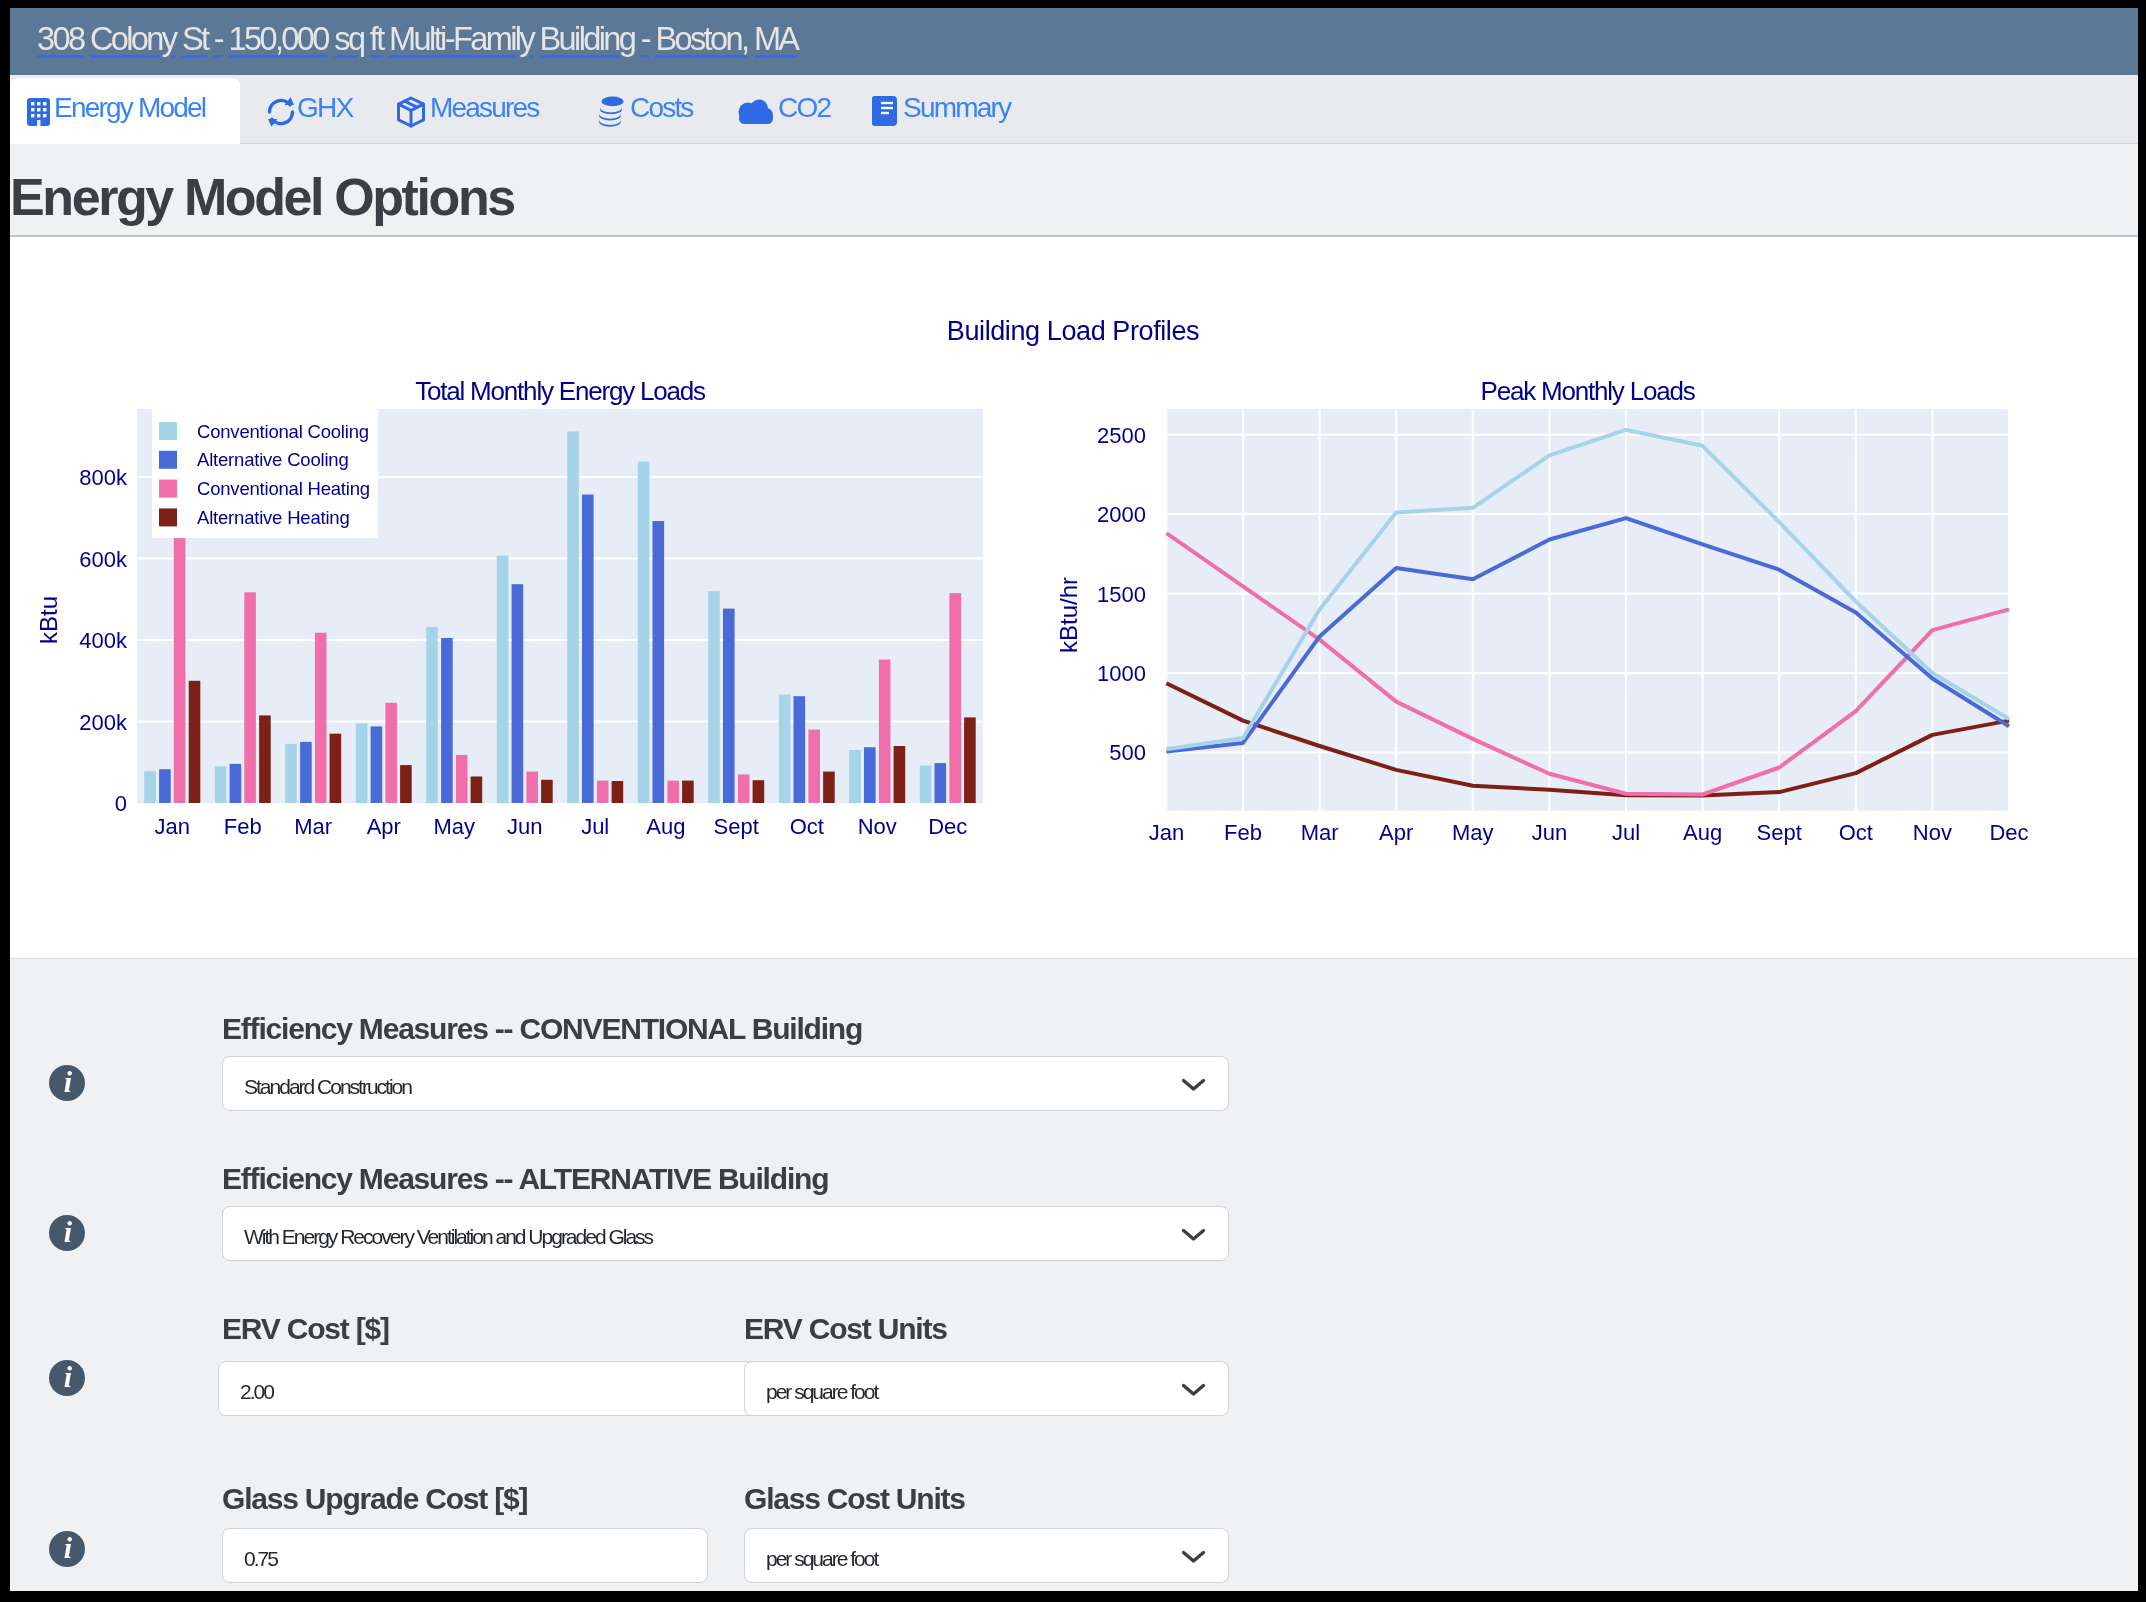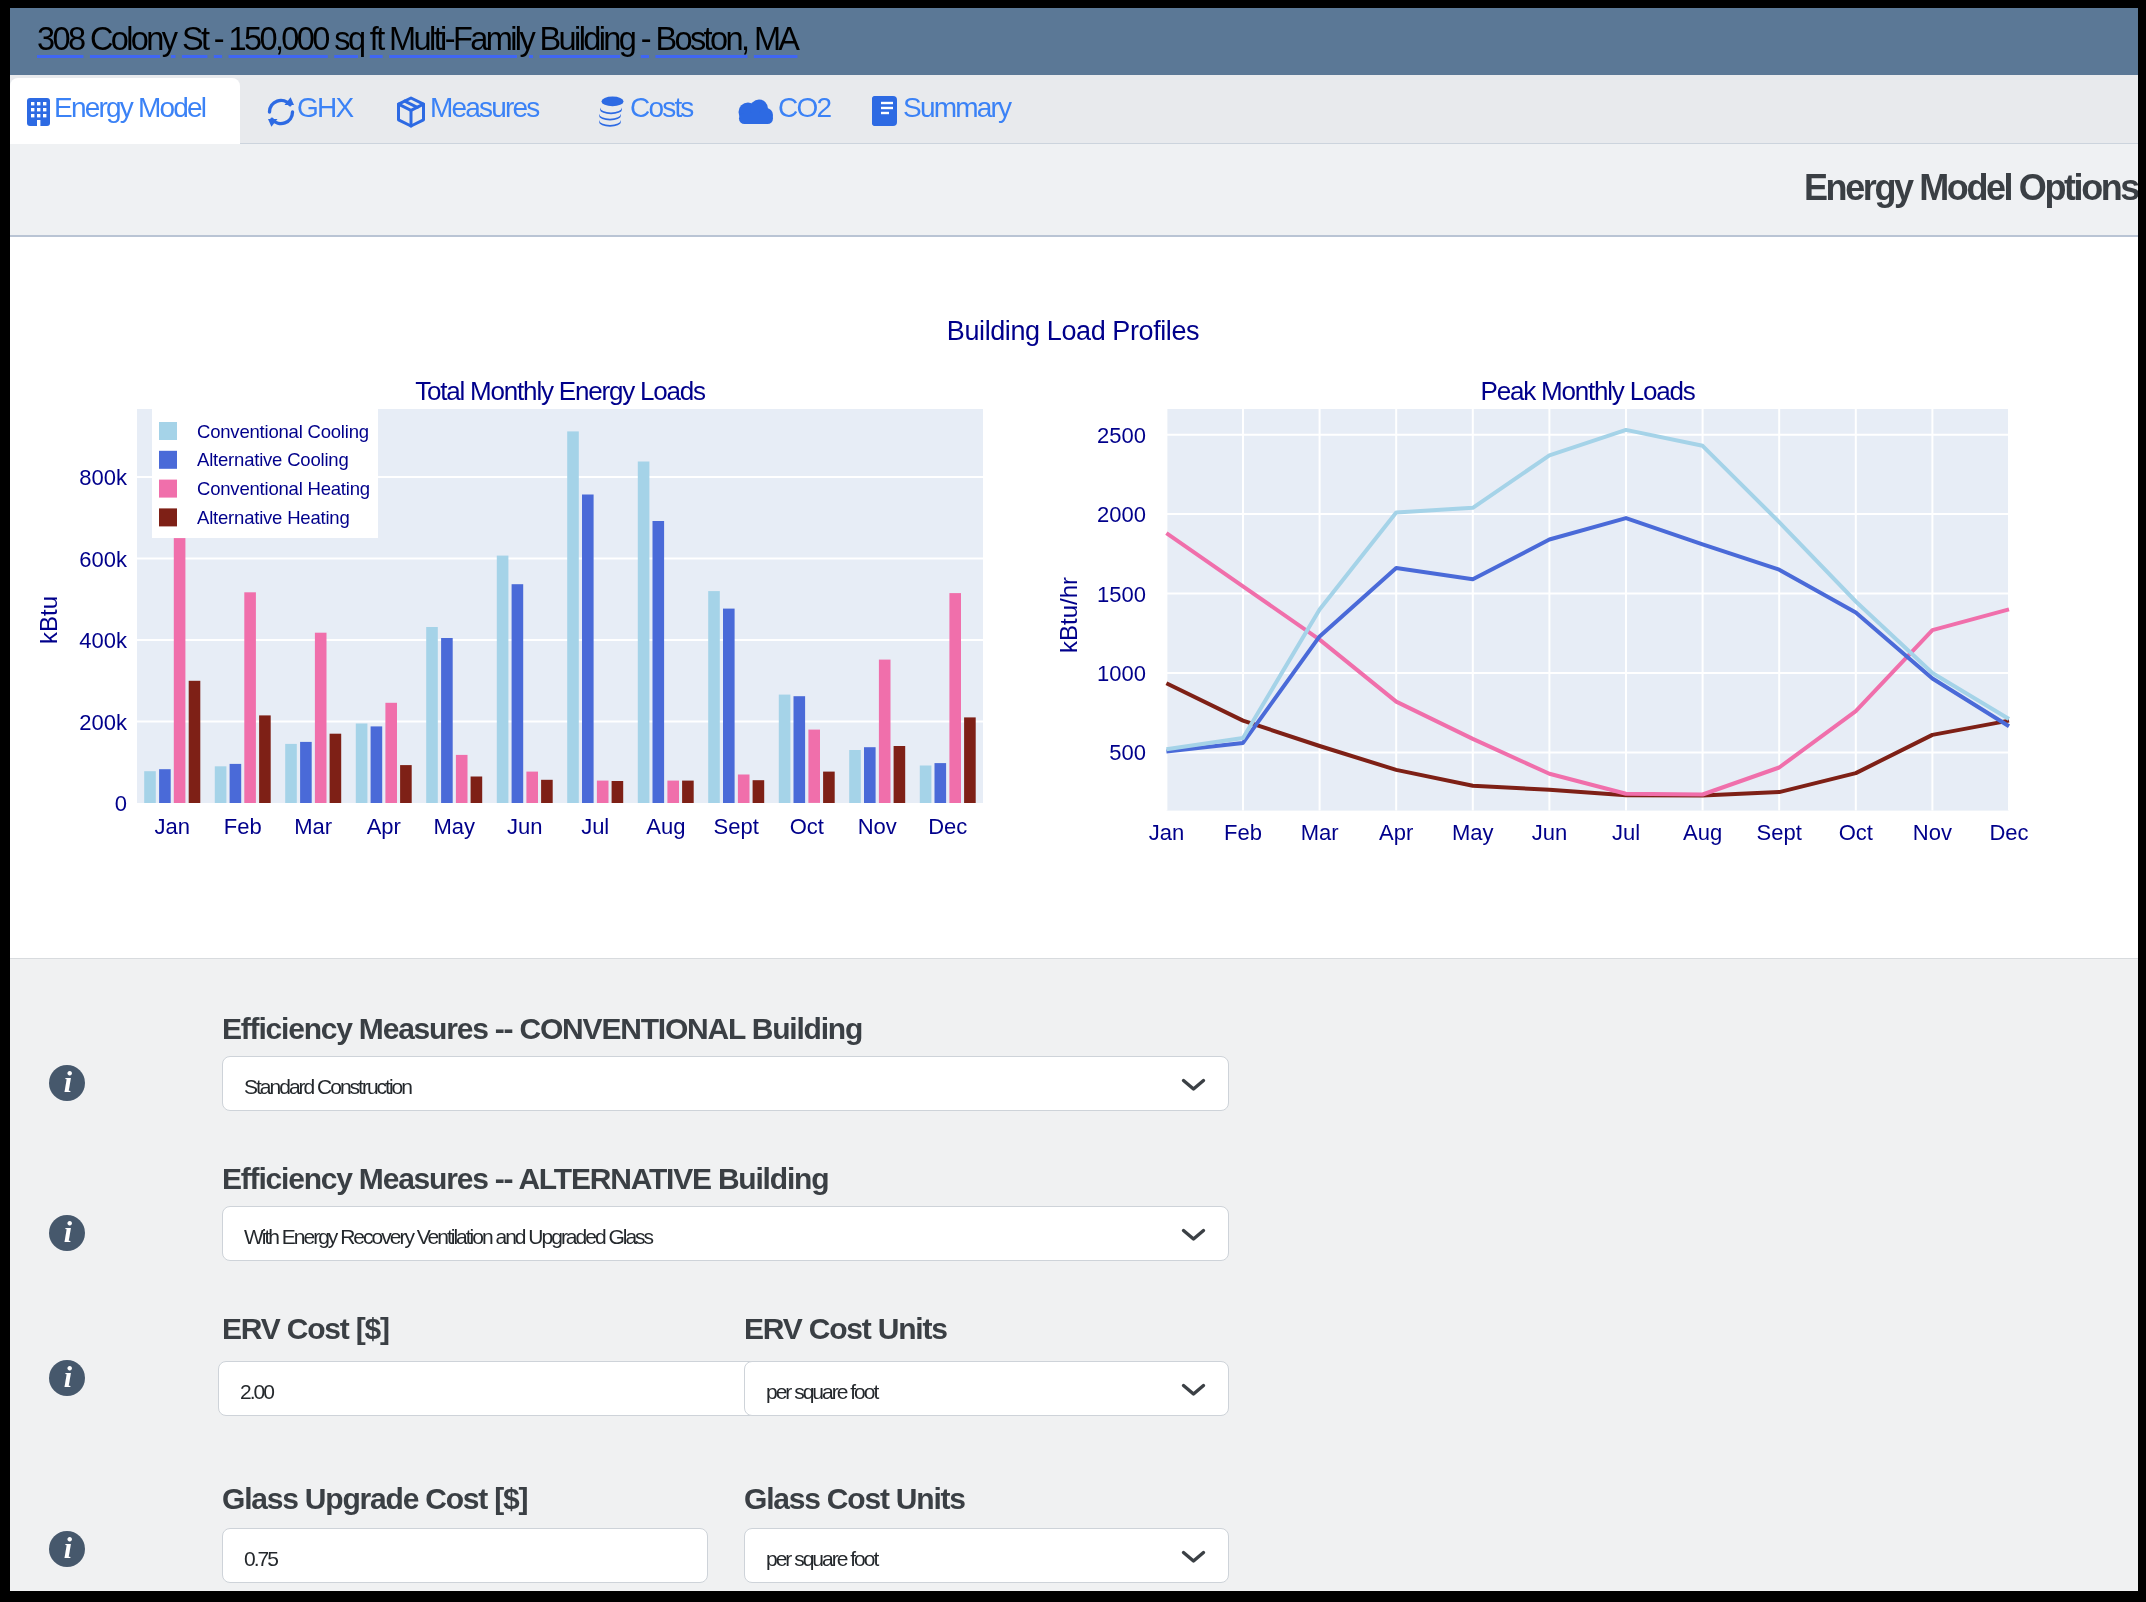--- a/index.html
+++ b/index.html
@@ -1,24 +1,24 @@
 <!DOCTYPE html>
 <html><head><meta charset="utf-8">
 <style>
 html,body{margin:0;padding:0;background:#000;width:2146px;height:1602px;overflow:hidden}
 *{box-sizing:border-box}
 body{font-family:"Liberation Sans", sans-serif;position:relative}
 .page{position:absolute;left:10px;top:8px;width:2128px;height:1583px;background:#fff;overflow:hidden}
 .header{position:absolute;left:0;top:0;width:100%;height:67px;background:#5b7896}
-.header .t{position:absolute;left:27px;top:0;line-height:62px;font-size:32.5px;letter-spacing:-2.6px;color:#000000;white-space:nowrap}
+.header .t{position:absolute;left:27px;top:0;line-height:62px;font-size:32.5px;letter-spacing:-2.6px;color:#e5e5e5;white-space:nowrap}
 .uw{text-decoration:underline;text-decoration-color:#3f66f3;text-decoration-thickness:2.5px;text-underline-offset:5px}
 .tabbar{position:absolute;left:0;top:67px;width:100%;height:69px;background:#e8eaed;border-bottom:1px solid #ccd4dd}
 .tabtxt{position:absolute;top:84px;font-size:28px;letter-spacing:-1.8px;color:#3b82f6;white-space:nowrap}
 .band{position:absolute;left:0;top:136px;width:100%;height:93px;background:#eff1f3;border-bottom:2px solid #b9c4d4}
-.band .h{position:absolute;left:0;width:100%;top:23px;text-align:right;font-size:36px;letter-spacing:-2.4px;font-weight:bold;color:#3a3f44}
+.band .h{position:absolute;left:0;width:100%;top:23px;text-align:left;font-size:52px;letter-spacing:-2.4px;font-weight:bold;color:#3a3f44}
 .formsec{position:absolute;left:0;top:950px;width:100%;height:633px;background:#f0f1f2;border-top:1px solid #d8dbde}
 .flabel{position:absolute;font-size:30px;font-weight:bold;letter-spacing:-1.2px;color:#3a3f44;white-space:nowrap}
 .fctl{position:absolute;height:55px;background:#fff;border:1px solid #ced3d9;border-radius:8px}
 .fctl span{position:absolute;left:21px;top:0;line-height:59px;font-size:21px;letter-spacing:-2px;color:#24282c;white-space:nowrap}
 </style></head>
 <body>
 <div class="page">
 <div class="header">
       <div class="t"><span class="uw">308</span> <span class="uw">Colony</span> <span class="uw">St</span> <span class="uw">-</span> <span class="uw">150,000</span> <span class="uw">sq</span> <span class="uw">ft</span> <span class="uw">Multi-Family</span> <span class="uw">Building</span> <span class="uw">-</span> <span class="uw">Boston,</span> <span class="uw">MA</span></div>
     </div>

